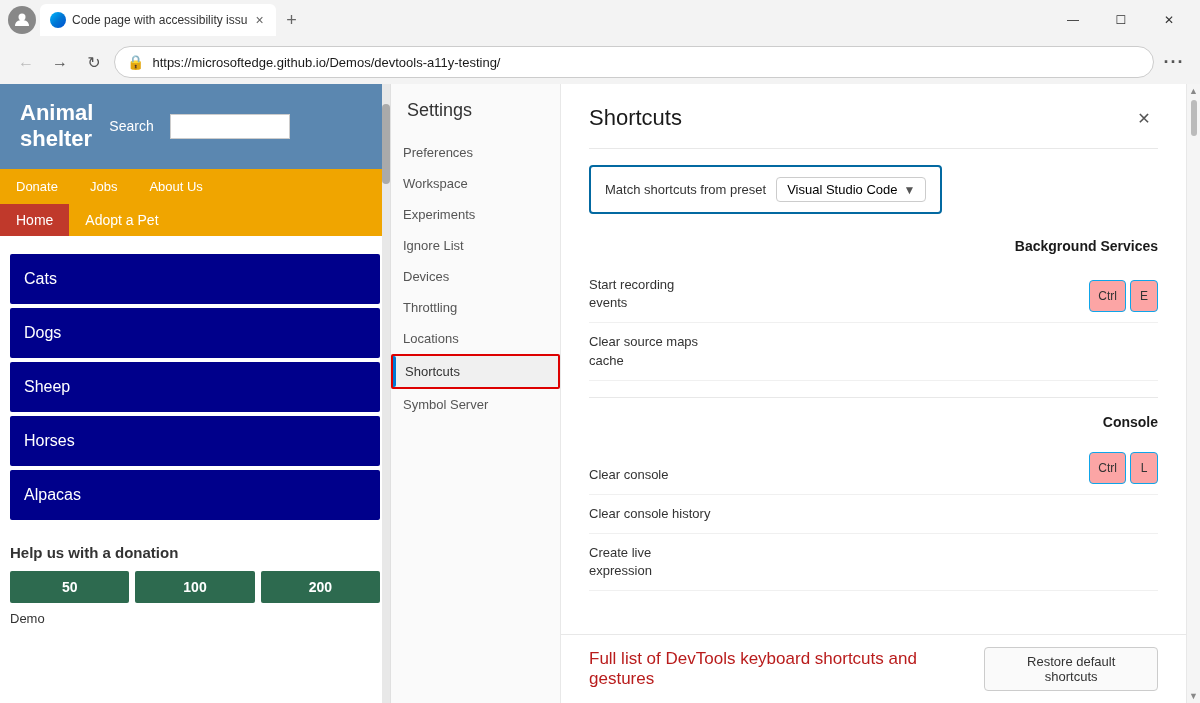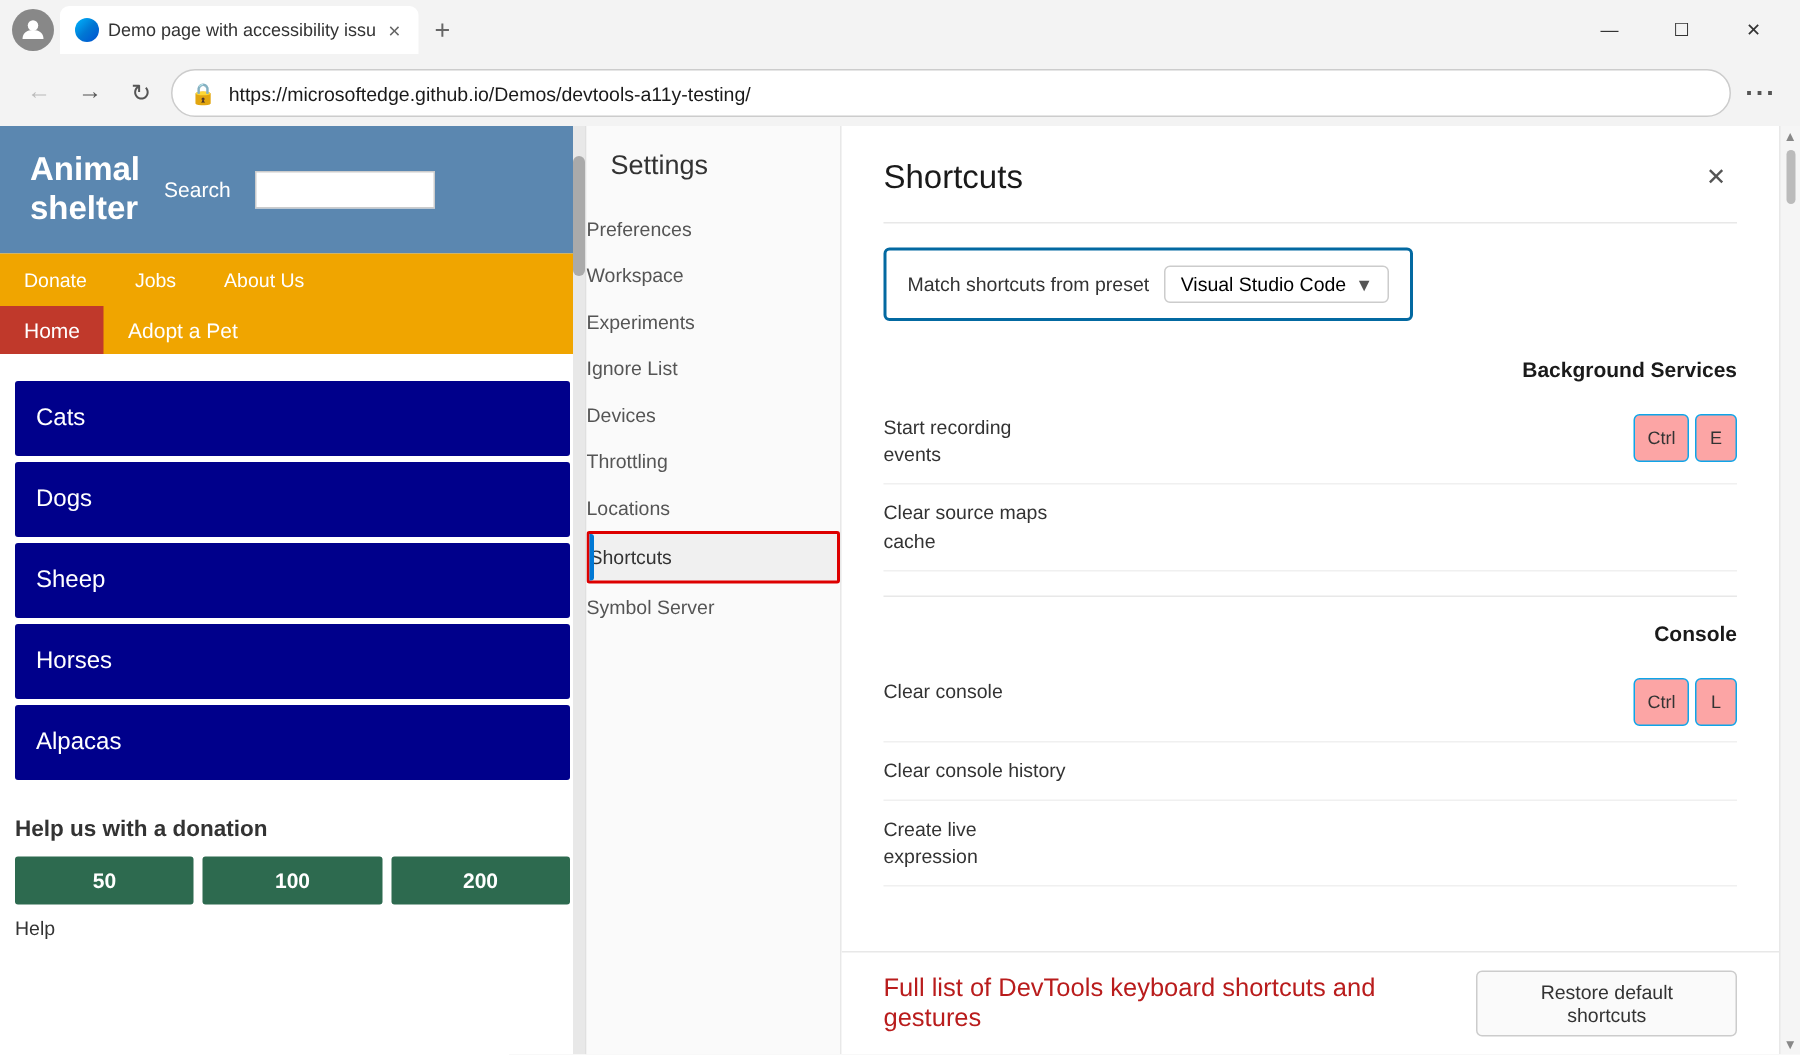--- a/index.html
+++ b/index.html
@@ -60,40 +60,40 @@
     
     .webpage-scrollbar { position: absolute; right: 0; top: 0; bottom: 0; width: 8px; background: #e0e0e0; }
     .scrollbar-thumb { width: 8px; height: 80px; background: #aaa; border-radius: 4px; margin-top: 20px; }
 
     
     .settings-panel { display: flex; flex: 1; background: white; border-left: 1px solid #e0e0e0; overflow: hidden; }
 
     
     .settings-sidebar { width: 170px; background: #fafafa; border-right: 1px solid #e8e8e8; padding: 16px 0; display: flex; flex-direction: column; overflow-y: auto; }
     .settings-title { font-size: 18px; font-weight: 400; color: #333; padding: 0 16px 16px 16px; }
-    .settings-nav-item { padding: 8px 0; font-size: 13px; color: #555; cursor: pointer; position: relative; }
+    .settings-nav-item { padding: 8px 12px; font-size: 13px; color: #555; cursor: pointer; position: relative; }
     .settings-nav-item.active { background: #f0f0f0; color: #333; font-weight: 500; }
     .settings-nav-item.active::before { content: ''; position: absolute; left: 0; top: 0; bottom: 0; width: 3px; background: #0078d4; border-radius: 0 2px 2px 0; }
     .settings-nav-item.highlighted { border: 2px solid #d00; border-radius: 2px; }
 
     
     .settings-main { flex: 1; overflow-y: auto; padding: 20px 28px; position: relative; }
     .settings-main-header { display: flex; align-items: center; justify-content: space-between; margin-bottom: 16px; }
     .settings-main-title { font-size: 22px; font-weight: 400; color: #1a1a1a; }
     .close-btn { width: 28px; height: 28px; display: flex; align-items: center; justify-content: center; cursor: pointer; color: #555; font-size: 16px; border-radius: 4px; }
 
     
     .preset-row { display: flex; align-items: center; gap: 10px; border: 2px solid #0369a1; border-radius: 4px; padding: 10px 14px; margin-bottom: 24px; width: fit-content; }
     .preset-label { font-size: 13px; color: #333; }
     .preset-select { display: flex; align-items: center; gap: 6px; border: 1px solid #ccc; border-radius: 4px; padding: 4px 10px; font-size: 13px; background: white; cursor: pointer; }
     .preset-chevron { font-size: 12px; color: #555; }
 
     
     .section-title { font-size: 14px; font-weight: 600; color: #1a1a1a; margin-bottom: 12px; text-align: right; }
-    .shortcut-row { display: flex; align-items: flex-start; justify-content: space-between; padding: 10px 0; border-bottom: 1px solid #f0f0f0; }
+    .shortcut-row { display: flex; align-items: flex-end; justify-content: space-between; padding: 10px 0; border-bottom: 1px solid #f0f0f0; }
     .shortcut-label { font-size: 13px; color: #333; line-height: 1.4; }
     .shortcut-keys { display: flex; gap: 4px; }
     .key { border: 1px solid #0ea5e9; border-radius: 4px; padding: 8px 8px; font-size: 12px; color: #333; background: #fca5a5; min-width: 28px; text-align: center; }
     .section-divider { border: none; border-top: 1px solid #e8e8e8; margin: 16px 0; }
 
     
     .settings-footer { display: flex; align-items: center; justify-content: space-between; padding: 12px 28px; border-top: 1px solid #e8e8e8; background: white; }
     .footer-link { color: #b91c1c; font-size: 17px; cursor: pointer; text-decoration: none; }
     .restore-btn { border: 1px solid #ccc; background: #fafafa; padding: 6px 14px; font-size: 13px; cursor: pointer; border-radius: 4px; color: #333; }
 
@@ -111,21 +111,21 @@
   <div class="title-bar">
     <div class="profile-icon">
       <svg width="16" height="16" viewBox="0 0 16 16" fill="white">
         <circle cx="8" cy="5" r="3.5"></circle>
         <path d="M1 14c0-4 3-6 7-6s7 2 7 6"></path>
       </svg>
     </div>
     <div class="tab-bar">
       <div class="tab">
         <span class="edge-favicon"></span>
-        <span class="tab-title">Demo page with accessibility issu</span>
+        <span class="tab-title">Code page with accessibility issu</span>
         <span class="tab-close">×</span>
       </div>
       <div class="new-tab-btn">+</div>
     </div>
     <div class="window-controls">
       <div class="win-btn">—</div>
       <div class="win-btn">☐</div>
       <div class="win-btn close">✕</div>
     </div>
   </div>
@@ -175,21 +175,21 @@
           <button class="animal-btn">Alpacas</button>
         </div>
 
         <div class="donation-section">
           <div class="donation-title">Help us with a donation</div>
           <div class="donation-btns">
             <button class="donation-btn">50</button>
             <button class="donation-btn">100</button>
             <button class="donation-btn">200</button>
           </div>
-          <div class="other-label">Help</div>
+          <div class="other-label">Demo</div>
         </div>
       </div>
 
       <div class="webpage-scrollbar" style="position:absolute; right:0; top:0; bottom:0; width:8px; background:#e8e8e8;">
         <div class="scrollbar-thumb"></div>
       </div>
     </div>
 
     <div class="settings-panel">
       <div class="settings-wrapper">

